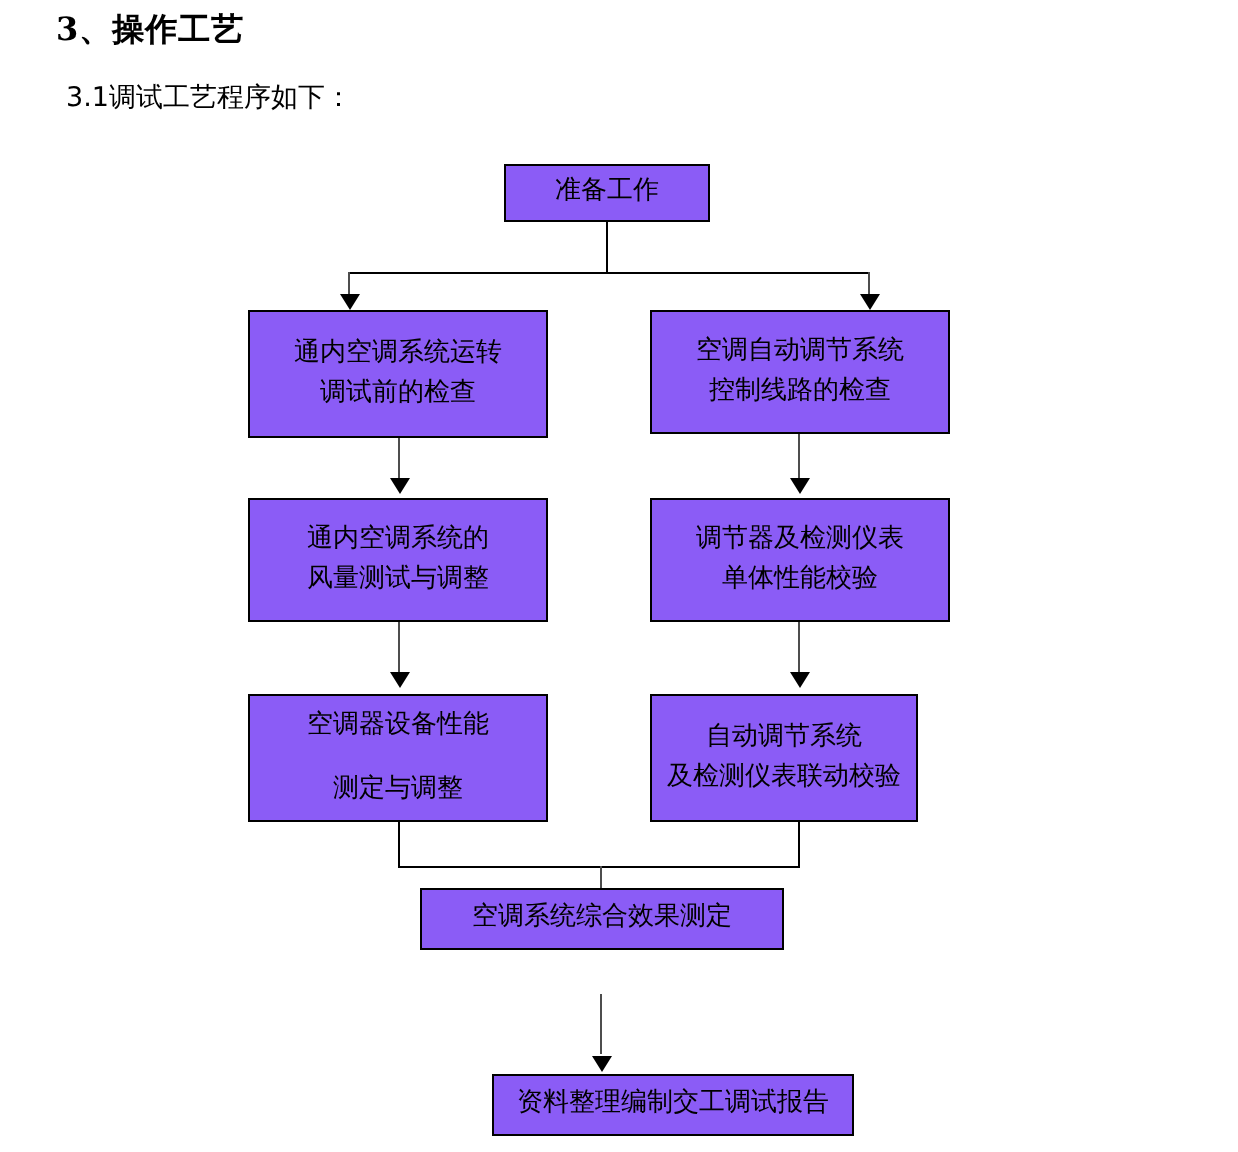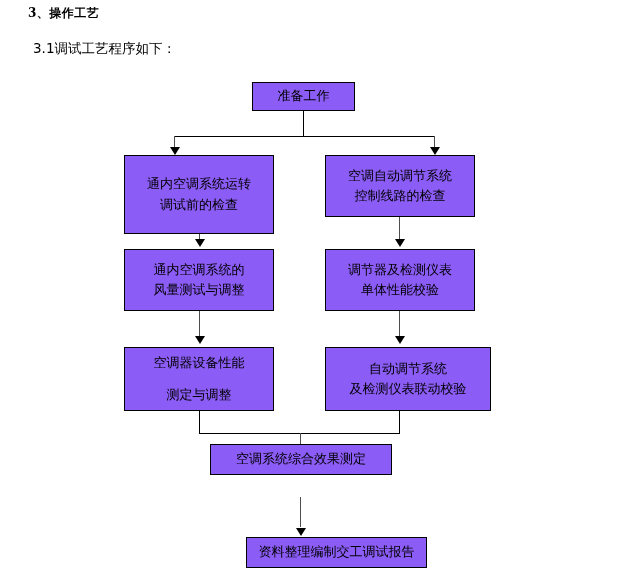--- a/index.html
+++ b/index.html
@@ -20,21 +20,21 @@
     background: #ffffff;
   }
 
   
   .heading {
     position: absolute;
     left: 28px;
     top: 5px;
     font-family: "DejaVu Serif", "Liberation Serif", serif;
     font-weight: bold;
-    font-size: 12px;
+    font-size: 16px;
     letter-spacing: 0.5px;
     white-space: nowrap;
   }
   .subheading {
     position: absolute;
     left: 33px;
     top: 40px;
     font-size: 13.5px;
     white-space: nowrap;
   }
@@ -110,21 +110,21 @@
   <div class="conn v" style="left:300px; top:433px; width:1px; height:25px;"></div>
   <div class="arrowhead" style="left:296px; top:456px;"></div>
 
   <div class="conn v" style="left:300px; top:497px; width:1px; height:30px;"></div>
   <div class="arrowhead" style="left:296px; top:528px;"></div>
 
   <div class="node" style="left:252px; top:82px; width:103px; height:29px;">
     <span class="line">准备工作</span>
   </div>
 
-  <div class="node" style="left:124px; top:155px; width:150px; height:79px;">
+  <div class="node" style="left:124px; top:155px; width:150px; height:64px;">
     <span class="line">通内空调系统运转</span>
     <span class="line">调试前的检查</span>
   </div>
 
   <div class="node" style="left:325px; top:155px; width:150px; height:62px;">
     <span class="line">空调自动调节系统</span>
     <span class="line">控制线路的检查</span>
   </div>
 
   <div class="node" style="left:124px; top:249px; width:150px; height:62px;">
@@ -135,21 +135,21 @@
   <div class="node" style="left:325px; top:249px; width:150px; height:62px;">
     <span class="line">调节器及检测仪表</span>
     <span class="line">单体性能校验</span>
   </div>
 
   <div class="node" style="left:124px; top:347px; width:150px; height:64px;gap:11px;">
     <span class="line">空调器设备性能</span>
     <span class="line">测定与调整</span>
   </div>
 
-  <div class="node" style="left:325px; top:347px; width:166px; height:64px;">
+  <div class="node" style="left:325px; top:347px; width:134px; height:64px;">
     <span class="line">自动调节系统</span>
     <span class="line">及检测仪表联动校验</span>
   </div>
 
   <div class="node" style="left:210px; top:444px; width:182px; height:31px;">
     <span class="line">空调系统综合效果测定</span>
   </div>
 
   <div class="node" style="left:210px; top:537px; width:181px; height:31px;margin-left:36px;">
     <span class="line">资料整理编制交工调试报告</span>

